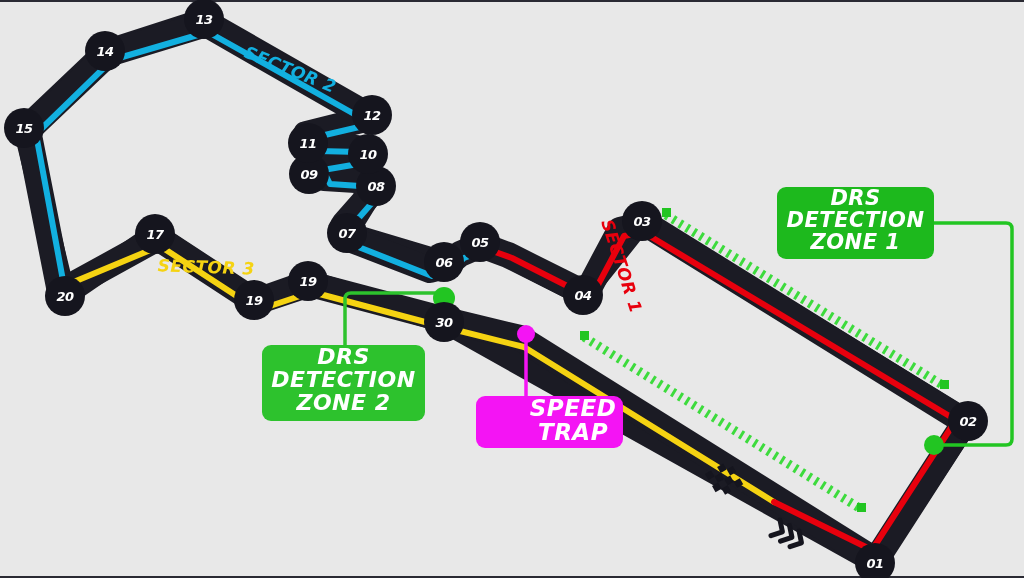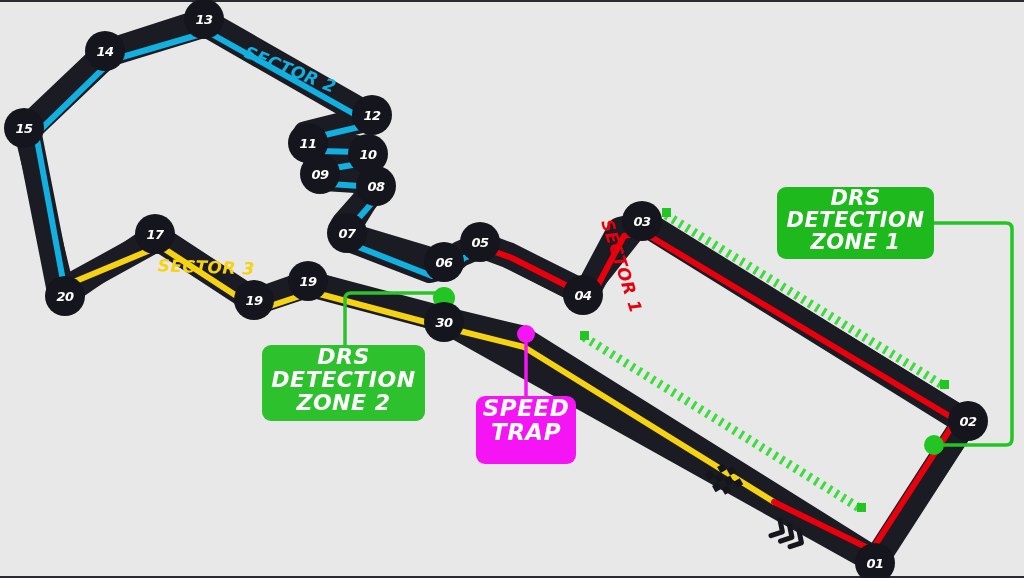--- a/index.html
+++ b/index.html
@@ -72,23 +72,24 @@
     font-size: 21px;
   }
   #drs-zone-2-callout {
     left: 262px; top: 343px;
     width: 163px; height: 76px;
     background: #2dc22d;
     font-size: 22px;
   }
   #speed-trap-callout {
     left: 476px; top: 394px;
-    width: 100px; height: 68px;
+    width: 100px; height: 52px;
     background: #f414f4;
     font-size: 23px;
+    padding-left: 47px;
   }
 </style>
 </head>
 <body>
 
 <div id="circuit-map">
 
   <svg id="track-svg" viewBox="0 0 1024 578" xmlns="http://www.w3.org/2000/svg">
     <defs>
       
@@ -257,21 +258,21 @@
       </div>
     <div class="turn-marker" style="left:444px;top:260px">
         <span>06</span>
       </div>
     <div class="turn-marker" style="left:347px;top:231px">
         <span>07</span>
       </div>
     <div class="turn-marker" style="left:376px;top:184px">
         <span>08</span>
       </div>
-    <div class="turn-marker" style="left:320px;top:172px">
+    <div class="turn-marker" style="left:309px;top:172px">
         <span>09</span>
       </div>
     <div class="turn-marker" style="left:368px;top:152px">
         <span>10</span>
       </div>
     <div class="turn-marker" style="left:308px;top:141px">
         <span>11</span>
       </div>
     <div class="turn-marker" style="left:372px;top:113px">
         <span>12</span>

